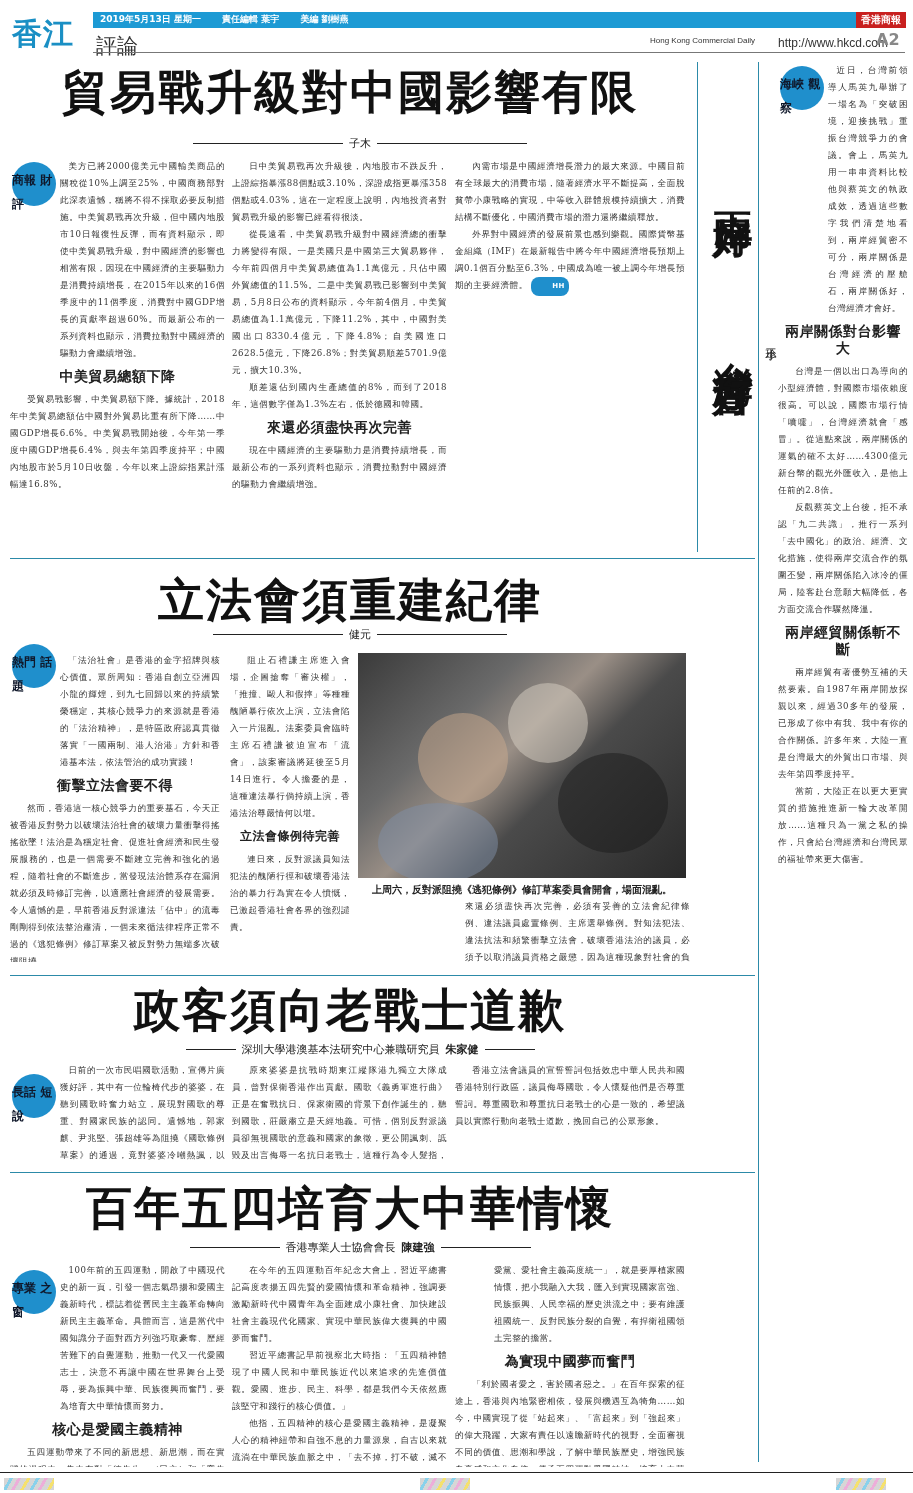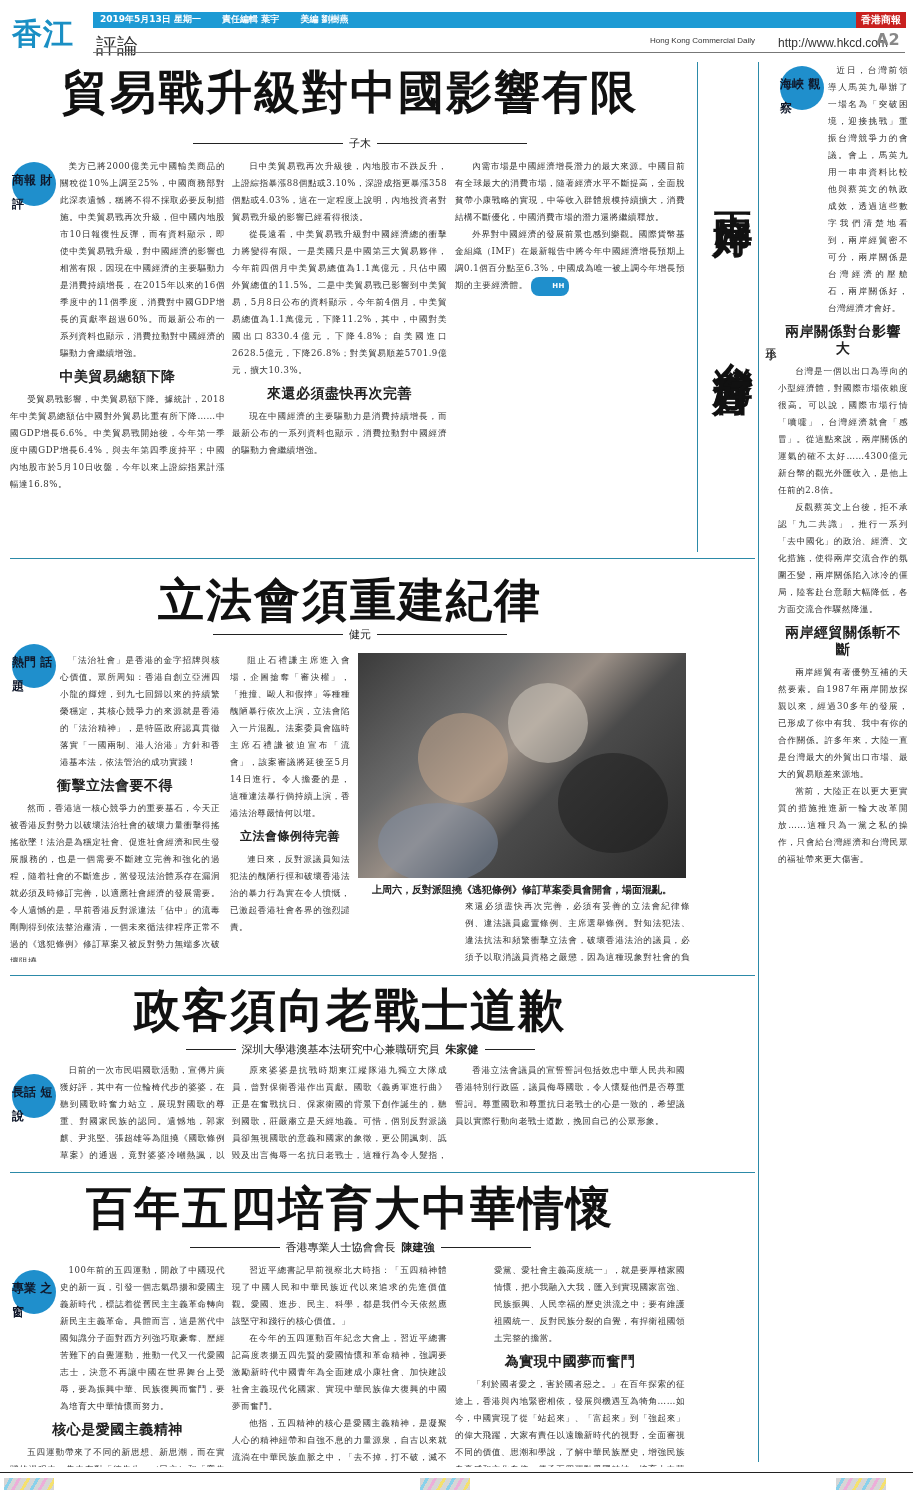--- a/index.html
+++ b/index.html
@@ -75,20 +75,21 @@
   <div class="abs badge" style="left:12px; top:162px;">商報 財評</div>
   <div class="abs col-text" style="left:10px; top:158px; width:215px; height:390px; overflow:hidden;">
     <p style="padding-left:50px; text-indent:1em;">美方已將2000億美元中國輸美商品的關稅從10%上調至25%，中國商務部對此深表遺憾，稱將不得不採取必要反制措施。中美貿易戰再次升級，但中國內地股市10日報復性反彈，而有資料顯示，即使中美貿易戰升級，對中國經濟的影響也相當有限，因現在中國經濟的主要驅動力是消費持續增長，在2015年以來的16個季度中的11個季度，消費對中國GDP增長的貢獻率超過60%。而最新公布的一系列資料也顯示，消費拉動對中國經濟的驅動力會繼續增強。</p>
     <div class="subhead">中美貿易總額下降</div>
     <p>受貿易戰影響，中美貿易額下降。據統計，2018年中美貿易總額佔中國對外貿易比重有所下降……中國GDP增長6.6%。中美貿易戰開始後，今年第一季度中國GDP增長6.4%，與去年第四季度持平；中國內地股市於5月10日收盤，今年以來上證綜指累計漲幅達16.8%。</p>
   </div>
 
   <div class="abs col-text" style="left:232px; top:158px; width:215px; height:390px; overflow:hidden;">
     <p>日中美貿易戰再次升級後，內地股市不跌反升，上證綜指暴漲88個點或3.10%，深證成指更暴漲358個點或4.03%，這在一定程度上說明，內地投資者對貿易戰升級的影響已經看得很淡。</p>
     <p>從長遠看，中美貿易戰升級對中國經濟總的衝擊力將變得有限。一是美國只是中國第三大貿易夥伴，今年前四個月中美貿易總值為1.1萬億元，只佔中國外貿總值的11.5%。二是中美貿易戰已影響到中美貿易，5月8日公布的資料顯示，今年前4個月，中美貿易總值為1.1萬億元，下降11.2%，其中，中國對美國出口8330.4億元，下降4.8%；自美國進口2628.5億元，下降26.8%；對美貿易順差5701.9億元，擴大10.3%。</p>
+    <p>順差還佔到國內生產總值的8%，而到了2018年，這個數字僅為1.3%左右，低於德國和韓國。</p>
     <div class="subhead">來還必須盡快再次完善</div>
     <p>現在中國經濟的主要驅動力是消費持續增長，而最新公布的一系列資料也顯示，消費拉動對中國經濟的驅動力會繼續增強。</p>
   </div>
 
   <div class="abs col-text" style="left:455px; top:158px; width:230px; height:390px; overflow:hidden;">
     <p>內需市場是中國經濟增長潛力的最大來源。中國目前有全球最大的消費市場，隨著經濟水平不斷提高，全面脫貧帶小康戰略的實現，中等收入群體規模持續擴大，消費結構不斷優化，中國消費市場的潛力還將繼續釋放。</p>
     <p><span>外界對中國經濟的發展前景也感到樂觀。國際貨幣基金組織（IMF）在最新報告中將今年中國經濟增長預期上調0.1個百分點至6.3%，中國成為唯一被上調今年增長預期的主要經濟體。</span> <span class="end-mark">HH</span></p>
   </div>
 </section>
 
@@ -101,21 +102,21 @@
   <div class="abs vert-title" style="left:706px; top:330px; height:220px;">台灣才會好</div>
   <div class="abs vert-author" style="left:762px; top:340px;">王小珍</div>
 
   <div class="abs badge" style="left:780px; top:66px;">海峽 觀察</div>
   <div class="abs col-text" style="left:778px; top:62px; width:130px; height:1400px; overflow:hidden;">
     <p style="padding-left:50px; text-indent:1em;">近日，台灣前領導人馬英九舉辦了一場名為「突破困境，迎接挑戰」重振台灣競爭力的會議。會上，馬英九用一串串資料比較他與蔡英文的執政成效，透過這些數字我們清楚地看到，兩岸經貿密不可分，兩岸關係是台灣經濟的壓艙石，兩岸關係好，台灣經濟才會好。</p>
     <div class="subhead">兩岸關係對台影響大</div>
     <p>台灣是一個以出口為導向的小型經濟體，對國際市場依賴度很高。可以說，國際市場行情「噴嚏」，台灣經濟就會「感冒」。從這點來說，兩岸關係的運氣的確不太好……4300億元新台幣的觀光外匯收入，是他上任前的2.8倍。</p>
     <p>反觀蔡英文上台後，拒不承認「九二共識」，推行一系列「去中國化」的政治、經濟、文化措施，使得兩岸交流合作的氛圍丕變，兩岸關係陷入冰冷的僵局，陸客赴台意願大幅降低，各方面交流合作驟然降溫。</p>
     <div class="subhead">兩岸經貿關係斬不斷</div>
-    <p>兩岸經貿有著優勢互補的天然要素。自1987年兩岸開放探親以來，經過30多年的發展，已形成了你中有我、我中有你的合作關係。許多年來，大陸一直是台灣最大的外貿出口市場、最大的貿易順差來源地。</p>
+    <p>兩岸經貿有著優勢互補的天然要素。自1987年兩岸開放探親以來，經過30多年的發展，已形成了你中有我、我中有你的合作關係。許多年來，大陸一直是台灣最大的外貿出口市場、與去年第四季度持平。</p>
     <p>當前，大陸正在以更大更實質的措施推進新一輪大改革開放……這種只為一黨之私的操作，只會給台灣經濟和台灣民眾的福祉帶來更大傷害。</p>
   </div>
 </section>
 
 <section>
   <div class="abs headline" style="left:10px; top:570px; width:680px;">立法會須重建紀律</div>
   <div class="abs byline-row" style="left:100px; top:627px; width:520px;">
     <span class="ln" style="width:130px;"></span>
     <span>健元</span>
     <span class="ln" style="width:130px;"></span>
@@ -181,22 +182,22 @@
     <span class="ln" style="width:90px;"></span>
   </div>
 
   <div class="abs badge" style="left:12px; top:1270px;">專業 之窗</div>
   <div class="abs col-text" style="left:10px; top:1262px; width:215px; height:205px; overflow:hidden;">
     <p style="padding-left:50px; text-indent:1em;">100年前的五四運動，開啟了中國現代史的新一頁，引發一個志氣昂揚和愛國主義新時代，標誌着從舊民主主義革命轉向新民主主義革命。具體而言，這是當代中國知識分子面對西方列強巧取豪奪、歷經苦難下的自覺運動，推動一代又一代愛國志士，決意不再讓中國在世界舞台上受辱，要為振興中華、民族復興而奮鬥，要為培育大中華情懷而努力。</p>
     <div class="subhead">核心是愛國主義精神</div>
     <p>五四運動帶來了不同的新思想、新思潮，而在實踐的過程中，集中在對「德先生」（民主）和「賽先生」（科學）的呼喚，認為民主制度和科學精神才能救中國。這一認知，是中國志士自鴉片戰爭後一系列喪權辱國經歷得出的總結，但卻因愛國心切而一度誤判「西方等同現代化」，誤走「全盤西化」歪路，導致不少人貶低與蔑視傳統文化，對文化自信造成很大傷害。</p>
   </div>
   <div class="abs col-text" style="left:232px; top:1262px; width:215px; height:205px; overflow:hidden;">
+    <p>在今年的五四運動百年紀念大會上，習近平總書記高度表揚五四先賢的愛國情懷和革命精神，強調要激勵新時代中國青年為全面建成小康社會、加快建設社會主義現代化國家、實現中華民族偉大復興的中國夢而奮鬥。</p>
     <p>習近平總書記早前視察北大時指：「五四精神體現了中國人民和中華民族近代以來追求的先進價值觀。愛國、進步、民主、科學，都是我們今天依然應該堅守和踐行的核心價值。」</p>
-    <p>在今年的五四運動百年紀念大會上，習近平總書記高度表揚五四先賢的愛國情懷和革命精神，強調要激勵新時代中國青年為全面建成小康社會、加快建設社會主義現代化國家、實現中華民族偉大復興的中國夢而奮鬥。</p>
     <p>他指，五四精神的核心是愛國主義精神，是凝聚人心的精神紐帶和自強不息的力量源泉，自古以來就流淌在中華民族血脈之中，「去不掉，打不破，滅不了」，是中國人民和中華民族維護民族獨立和民族尊嚴的強大精神動力。站在新的歷史起點上，當代愛國主義絕非抽象或隨意演繹，其主題和本質非常明確，就是「堅持愛國和</p>
   </div>
   <div class="abs col-text" style="left:455px; top:1262px; width:230px; height:205px; overflow:hidden;">
     <p style="text-indent:0;margin-left:39px;">愛黨、愛社會主義高度統一」，就是要厚植家國情懷，把小我融入大我，匯入到實現國家富強、民族振興、人民幸福的歷史洪流之中；要有維護祖國統一、反對民族分裂的自覺，有捍衛祖國領土完整的擔當。</p>
     <div class="subhead">為實現中國夢而奮鬥</div>
     <p>「利於國者愛之，害於國者惡之。」在百年探索的征途上，香港與內地緊密相依，發展與機遇互為犄角……如今，中國實現了從「站起來」、「富起來」到「強起來」的偉大飛躍，大家有責任以遠瞻新時代的視野，全面審視不同的價值、思潮和學說，了解中華民族歷史，增強民族自豪感和文化自信，傳承五四運動愛國精神，培育大中華情懷，為實現中國夢而奮鬥。</p>
   </div>
 </section>
 
 <div class="abs bottom-rule"></div>

